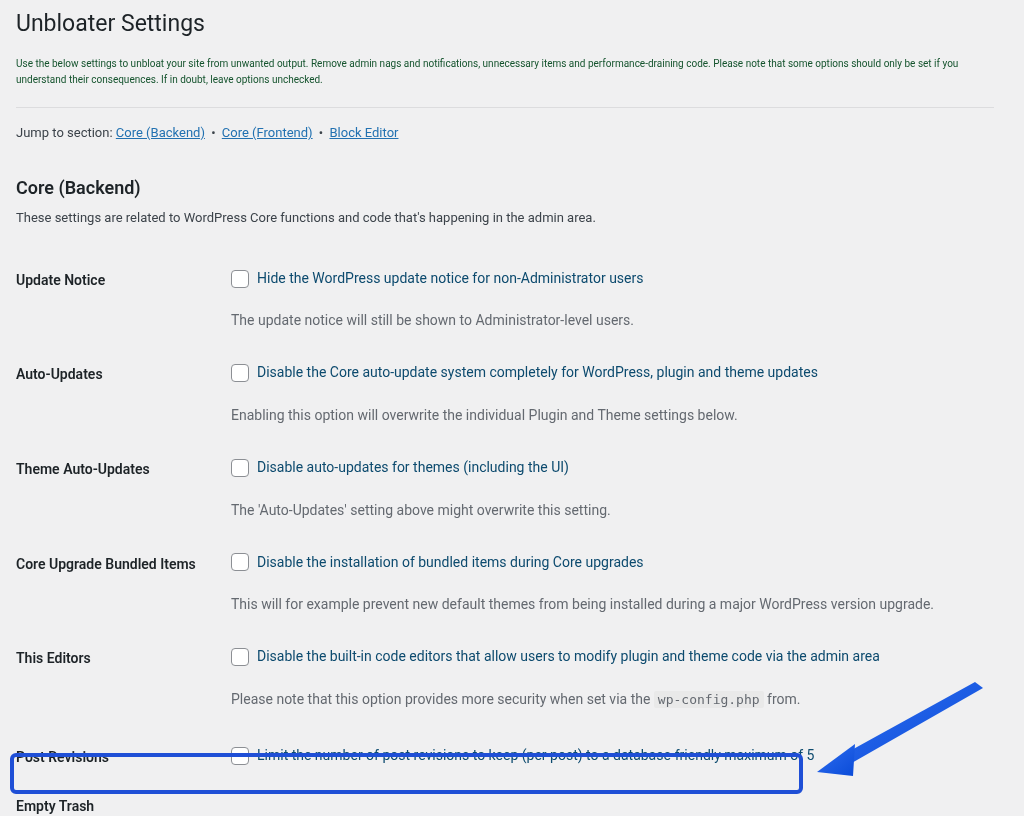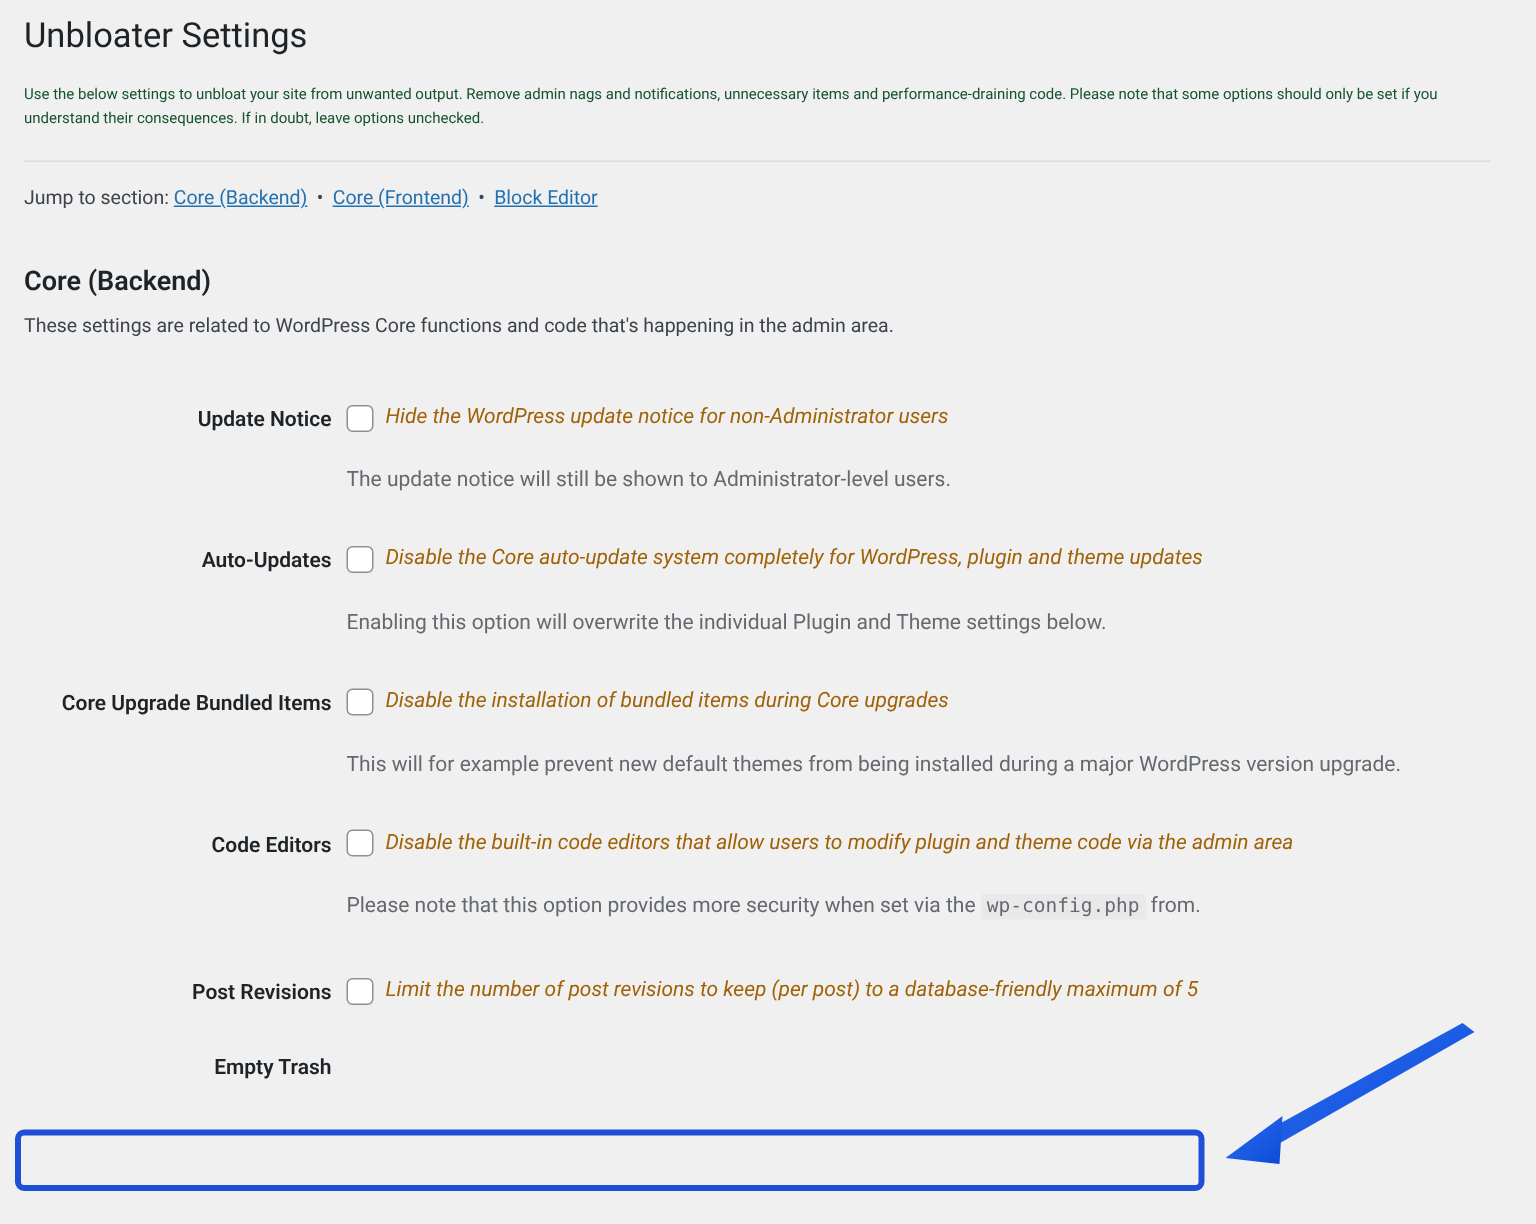--- a/index.html
+++ b/index.html
@@ -55,21 +55,21 @@
   .section-desc {
     font-size: 13px;
     color: #3c434a;
     margin-bottom: 30px;
   }
   .form-table {
     width: 100%;
     border-collapse: collapse;
   }
   .form-table th {
-    text-align: right;
+    text-align: left;
     vertical-align: top;
     width: 215px;
     font-weight: 600;
     font-size: 14px;
     color: #1d2327;
     padding: 14px 10px 20px 0;
   }
   .form-table td {
     vertical-align: top;
     padding: 12px 10px 20px 0;
@@ -87,23 +87,22 @@
     height: 18px;
     border: 1px solid #8c8f94;
     border-radius: 4px;
     background: #fff;
     cursor: pointer;
     margin: 0;
     flex-shrink: 0;
   }
   .setting-label {
     font-size: 14px;
-    color: #a16207;
+    color: #0c4a6e;
     cursor: pointer;
-    font-style: italic;
   }
   .help-text {
     margin-top: 22px;
     font-size: 14px;
     color: #646970;
     line-height: 1.5;
   }
   code {
     background: #e9e9e9;
     font-family: Consolas, Monaco, monospace;
@@ -159,34 +158,44 @@
         <td>
           <div class="check-row">
             <input type="checkbox" style="">
             <label class="setting-label">Disable the Core auto-update system completely for WordPress, plugin and theme updates</label>
           </div>
           <div class="help-text">Enabling this option will overwrite the individual Plugin and Theme settings below.</div>
         </td>
       </tr>
 
 
+      <tr>
+        <th>Theme Auto-Updates</th>
+        <td>
+          <div class="check-row">
+            <input type="checkbox" style="">
+            <label class="setting-label">Disable auto-updates for themes (including the UI)</label>
+          </div>
+          <div class="help-text">The 'Auto-Updates' setting above might overwrite this setting.</div>
+        </td>
+      </tr>
 
       <tr>
         <th>Core Upgrade Bundled Items</th>
         <td>
           <div class="check-row">
             <input type="checkbox" style="">
             <label class="setting-label">Disable the installation of bundled items during Core upgrades</label>
           </div>
           <div class="help-text">This will for example prevent new default themes from being installed during a major WordPress version upgrade.</div>
         </td>
       </tr>
 
       <tr>
-        <th>Code Editors</th>
+        <th>This Editors</th>
         <td>
           <div class="check-row">
             <input type="checkbox" style="">
             <label class="setting-label">Disable the built-in code editors that allow users to modify plugin and theme code via the admin area</label>
           </div>
           <div class="help-text">
             <span>Please note that this option provides more security when set via the </span><code>wp-config.php</code><span> from.</span>
           </div>
         </td>
       </tr>

